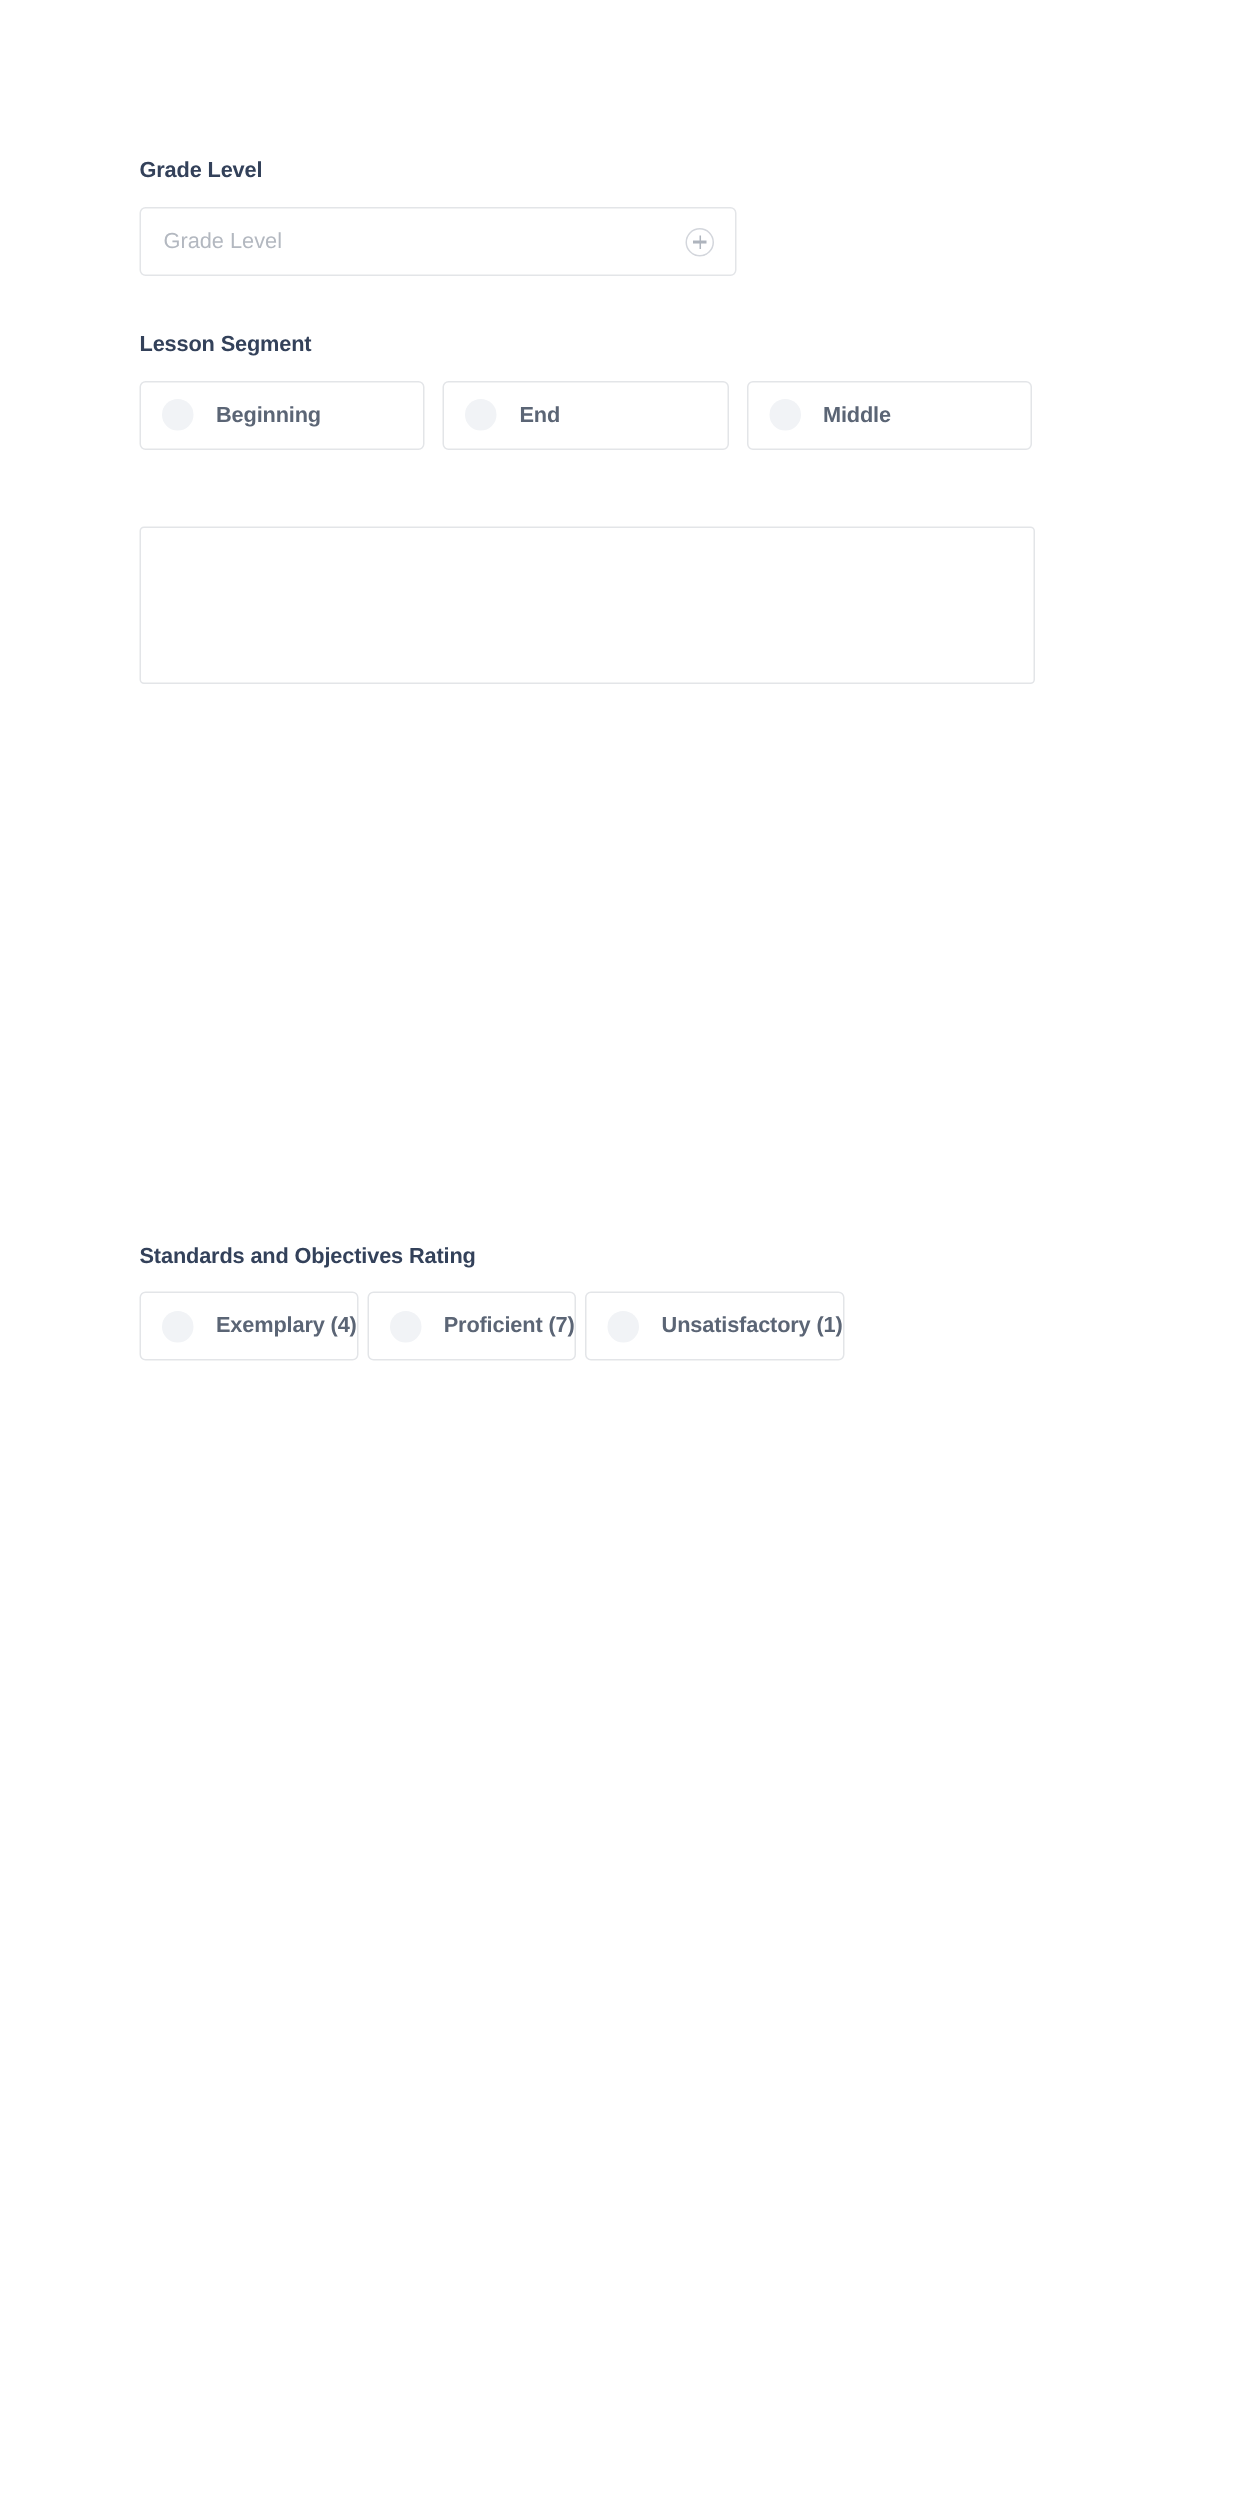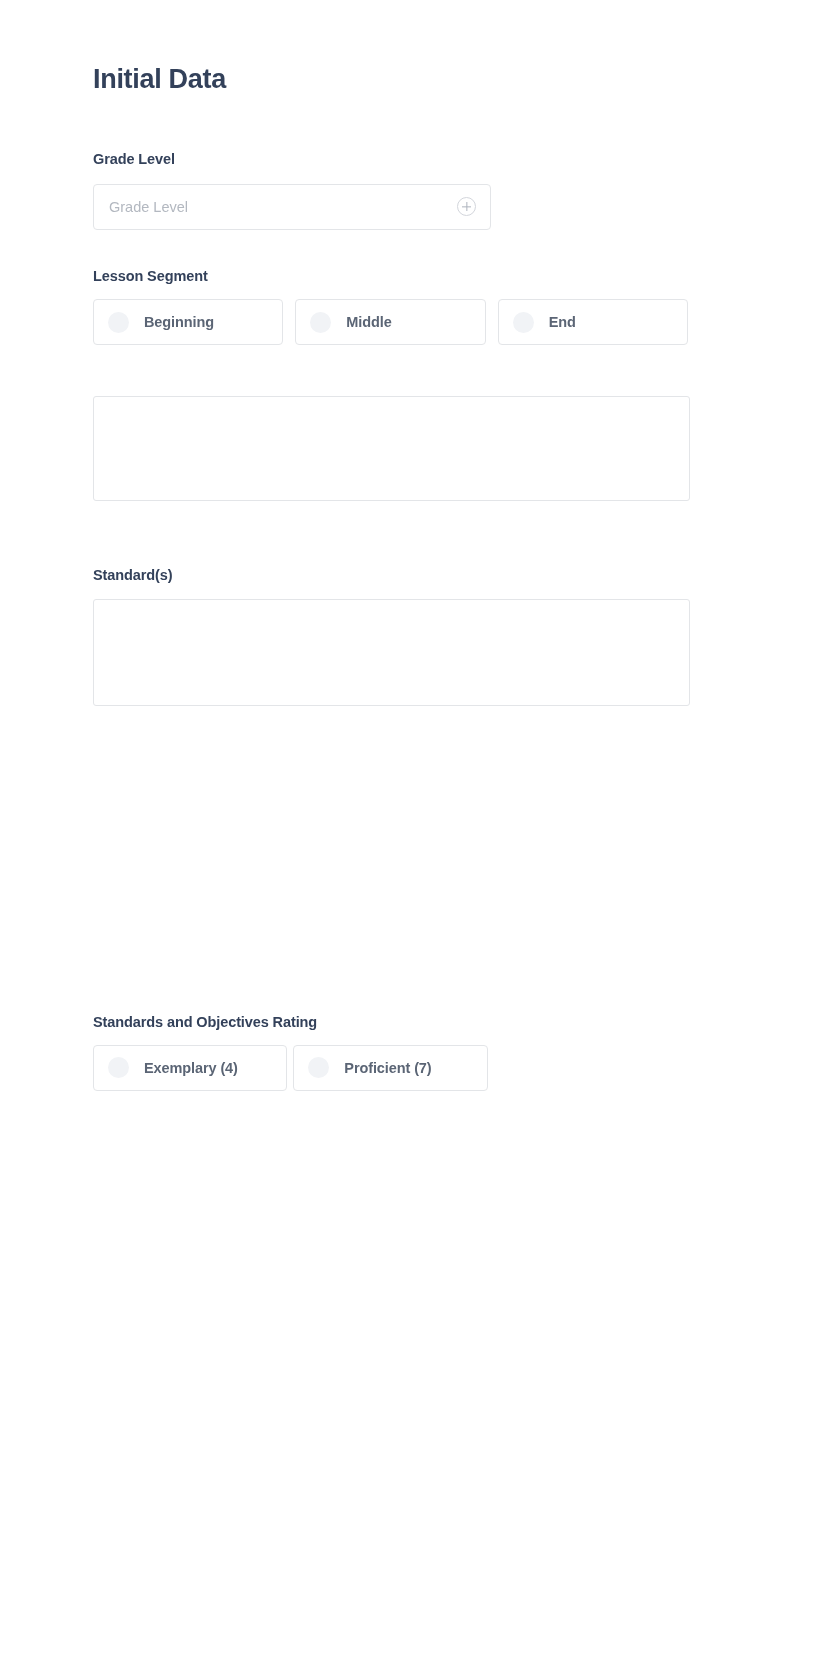--- a/index.html
+++ b/index.html
@@ -138,21 +138,21 @@
     color: #5b6575;
     letter-spacing: -0.1px;
     white-space: nowrap;
   }
 
   
   .options-grid {
     margin-top: 14px;
     width: 595px;
     display: grid;
-    grid-template-columns: 1fr 1fr 1fr;
+    grid-template-columns: 1fr 1fr 1fr 1fr;
     gap: 0 6px;
   }
 
   
   .textarea-box {
     margin-top: 14px;
     width: 597px;
     border: 1px solid #e3e5e8;
     border-radius: 3px;
     background: #ffffff;
@@ -174,21 +174,20 @@
     padding: 9px 11px;
     display: block;
   }
 </style>
 </head>
 <body>
 
 <div class="page">
   <div class="content">
 
-    <h1 class="section-title" id="section-initial-data">Initial Data</h1>
 
     <div class="gap-56"></div>
 
     <div class="field-group">
       <div class="field-label">Grade Level</div>
       <div class="text-input-wrap">
         <input class="text-input" type="text" placeholder="Grade Level" style="">
         <span class="plus-icon"></span>
       </div>
     </div>
@@ -197,65 +196,63 @@
 
     <div class="field-group">
       <div class="field-label">Lesson Segment</div>
       <div class="options-row">
         <div class="option-box">
           <span class="radio-dot"></span>
           <span class="option-label">Beginning</span>
         </div>
         <div class="option-box">
           <span class="radio-dot"></span>
+          <span class="option-label">End</span>
+        </div>
+        <div class="option-box">
+          <span class="radio-dot"></span>
           <span class="option-label">Middle</span>
-        </div>
-        <div class="option-box">
-          <span class="radio-dot"></span>
-          <span class="option-label">End</span>
         </div>
       </div>
     </div>
 
     <div class="gap-37"></div>
 
     <div class="field-group">
       <div class="textarea-box ta-h-105">
         <textarea placeholder="" style=""></textarea>
       </div>
     </div>
 
     <div class="gap-33"></div>
 
 
     <div class="gap-33"></div>
 
-    <div class="field-group">
-      <div class="field-label">Standard(s)</div>
-      <div class="textarea-box ta-h-107">
-        <textarea placeholder="" style=""></textarea>
-      </div>
-    </div>
 
     <div class="gap-big"></div>
 
 
     <div class="gap-after-instr"></div>
 
     <div class="field-group">
       <div class="field-label">Standards and Objectives Rating</div>
       <div class="options-grid">
         <div class="option-box">
           <span class="radio-dot"></span>
           <span class="option-label">Exemplary (4)</span>
         </div>
         <div class="option-box">
           <span class="radio-dot"></span>
           <span class="option-label">Proficient (7)</span>
         </div>
+        <div class="option-box">
+          <span class="radio-dot"></span>
+          <span class="option-label">Unsatisfactory (1)</span>
+        </div>
       </div>
     </div>
 
     <div class="gap-33"></div>
 
 
   </div>
 </div>
 
 </body></html>

